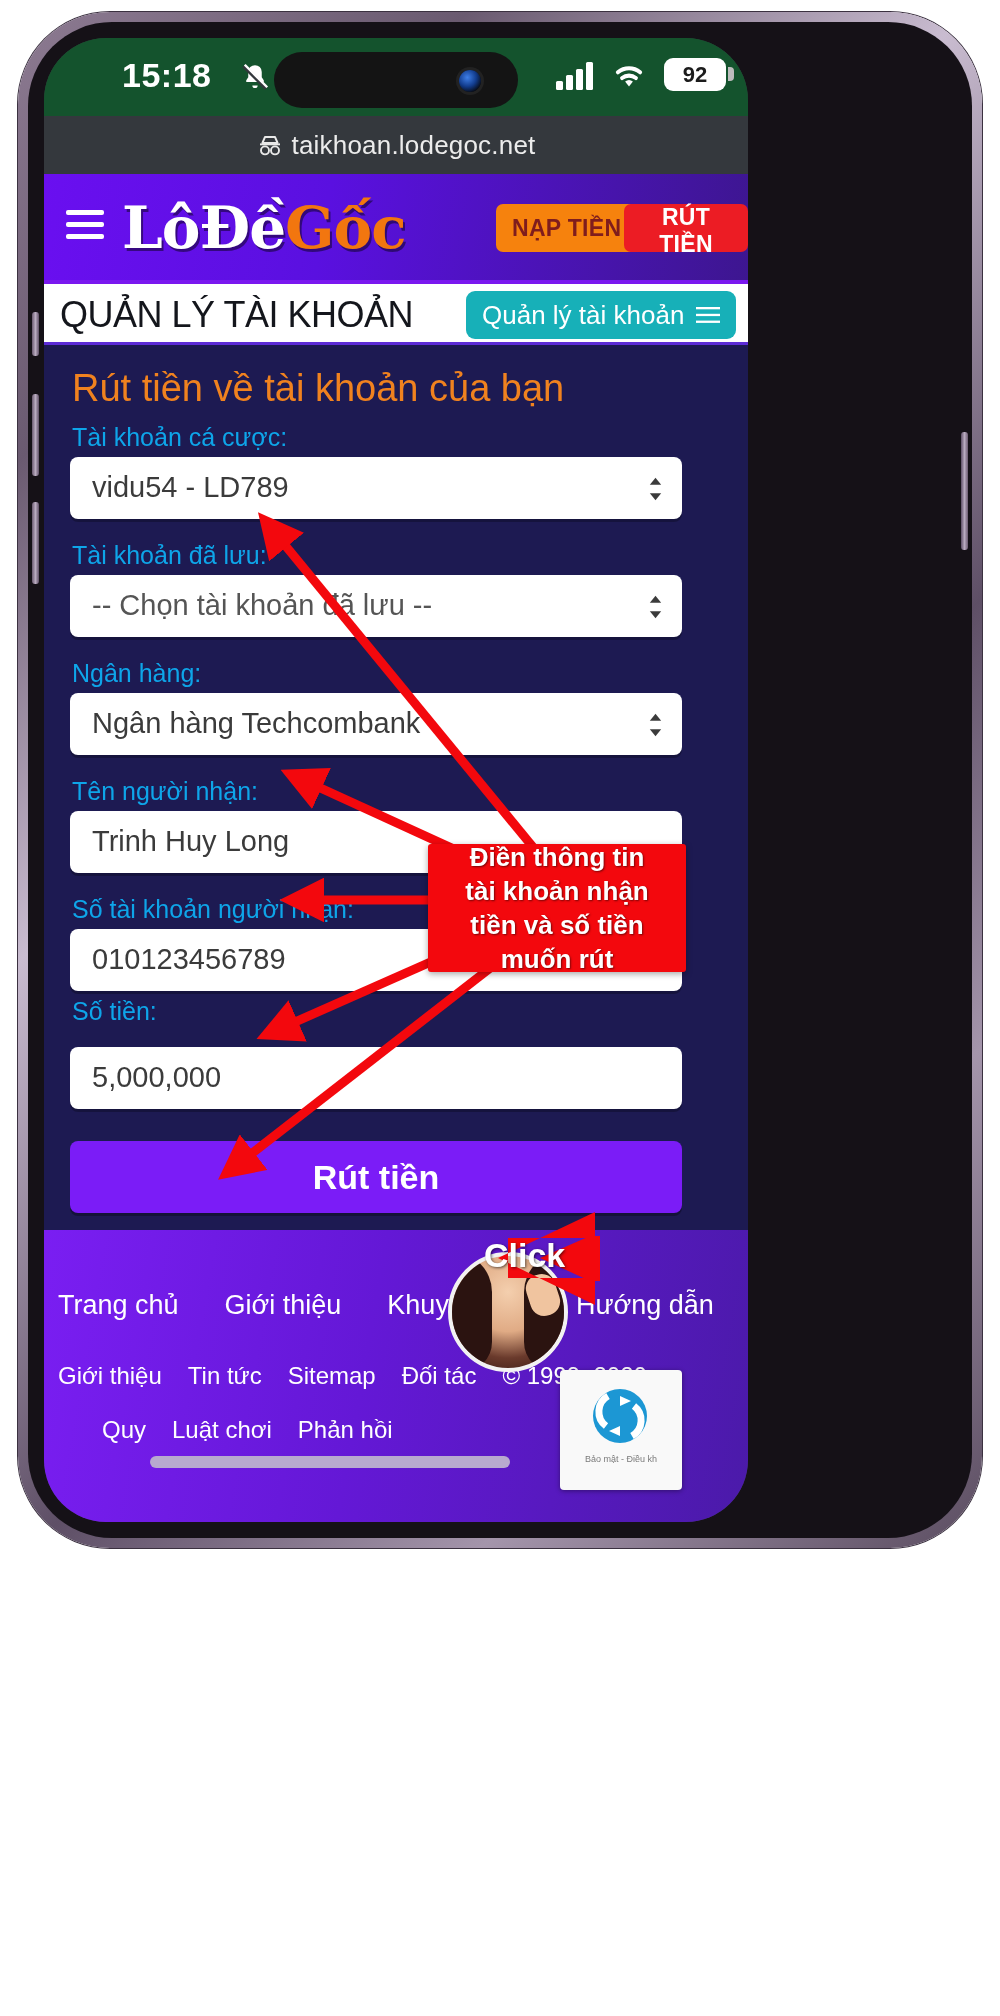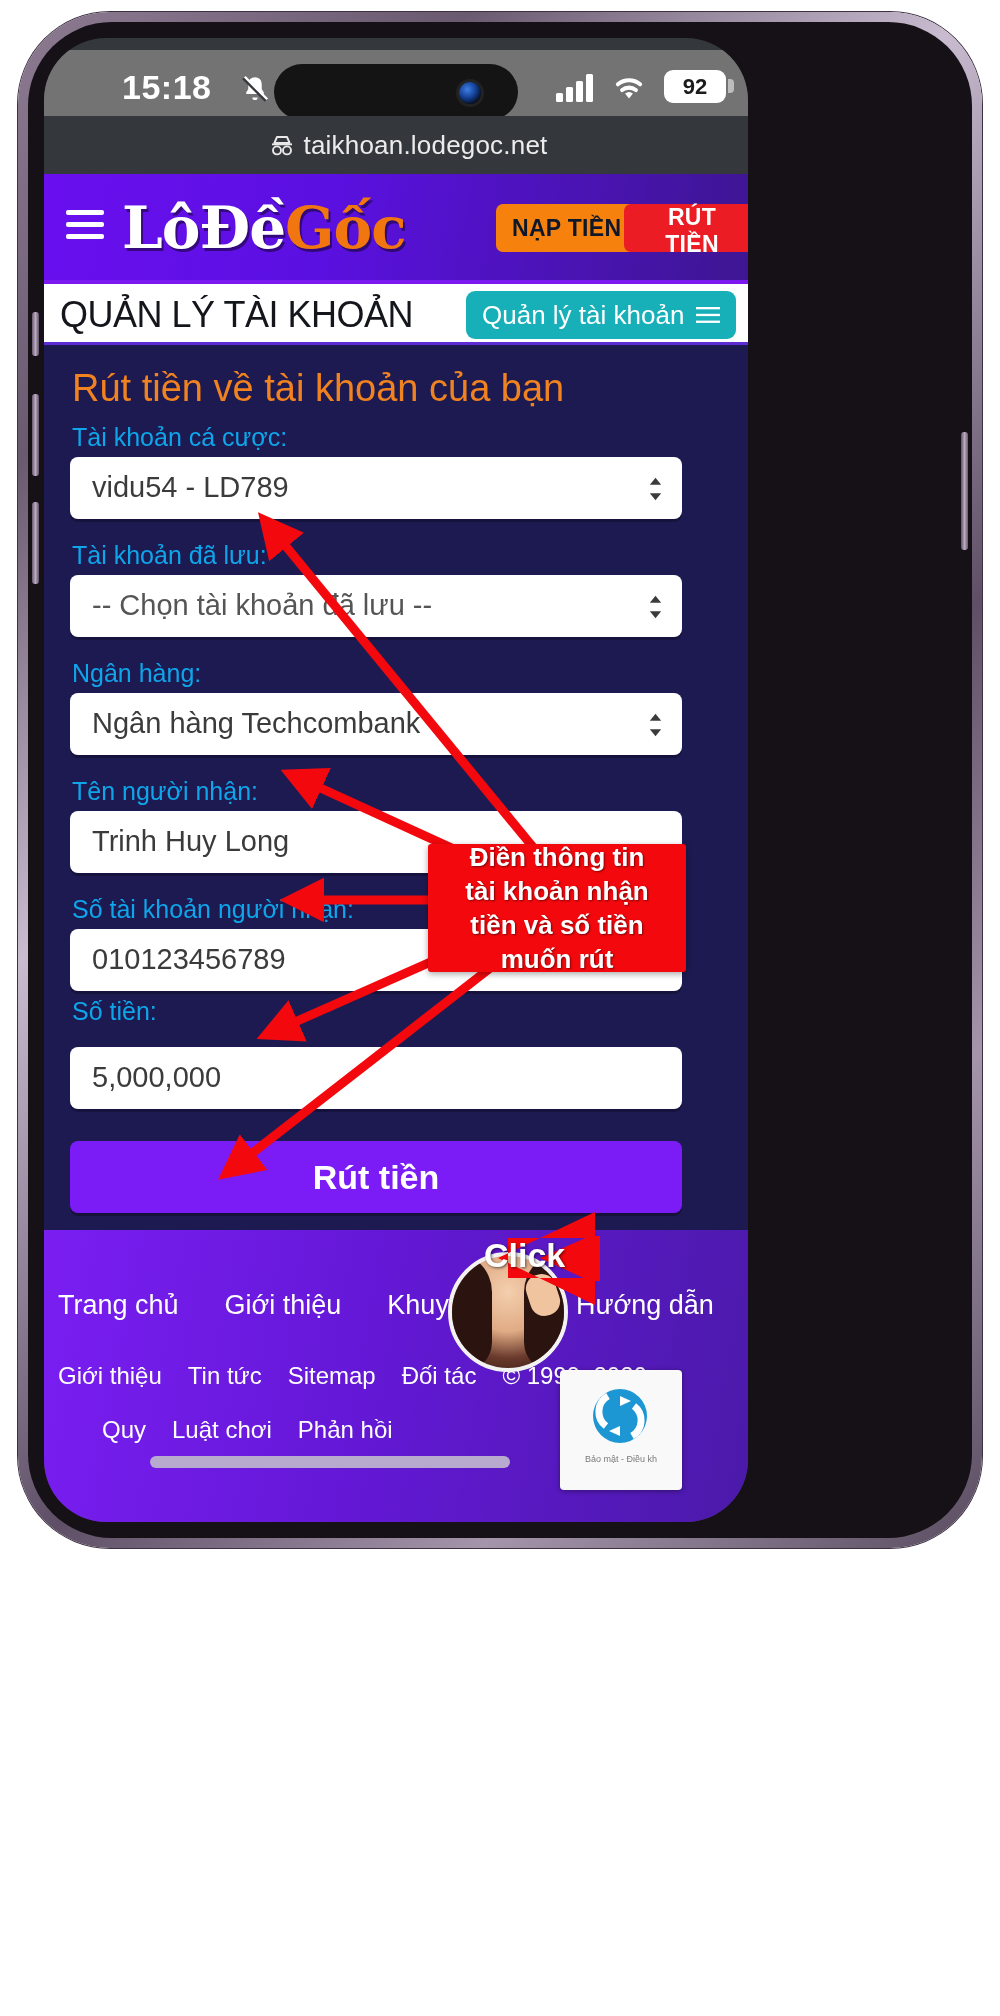--- a/index.html
+++ b/index.html
@@ -18,21 +18,21 @@
 
   
   .side-btn{position:absolute;background:linear-gradient(90deg,#6a5a70,#b9abc0,#5e4f66);border-radius:3px;}
   #btn-silent{left:14px;top:300px;width:7px;height:44px;}
   #btn-volup{left:14px;top:382px;width:7px;height:82px;}
   #btn-voldown{left:14px;top:490px;width:7px;height:82px;}
   #btn-power{right:14px;top:420px;width:7px;height:118px;
       background:linear-gradient(270deg,#6a5a70,#b9abc0,#5e4f66);}
 
   
-  #status-bar{position:absolute;left:0;top:12px;width:704px;height:78px;background:#737373;}
+  #status-bar{position:absolute;left:0;top:0;width:704px;height:78px;background:#14532d;}
   #status-time{position:absolute;left:78px;top:18px;font-size:34px;font-weight:700;color:#fff;
       letter-spacing:.5px;}
   #bell-mute-icon{position:absolute;left:196px;top:24px;width:30px;height:30px;}
   #dynamic-island{position:absolute;left:230px;top:14px;width:244px;height:56px;border-radius:28px;
       background:#141414;}
   #front-camera{position:absolute;left:415px;top:32px;width:22px;height:22px;border-radius:50%;
       background:radial-gradient(circle at 38% 34%,#3f7fe8 0%,#123c8d 45%,#070b14 78%);
       box-shadow:0 0 0 3px #222;}
   #signal-icon{position:absolute;left:512px;top:22px;width:40px;height:30px;}
   #signal-icon i{position:absolute;bottom:0;width:7px;background:#fff;border-radius:1.5px;display:block;}
@@ -43,37 +43,37 @@
   #wifi-icon{position:absolute;left:566px;top:22px;width:38px;height:30px;}
   #battery-icon{position:absolute;left:620px;top:20px;width:62px;height:33px;border-radius:9px;
       background:#fff;}
   #battery-level{position:absolute;left:0;top:0;width:100%;height:100%;display:flex;
       align-items:center;justify-content:center;font-size:22px;font-weight:700;color:#1c1c1c;}
   #battery-tip{position:absolute;left:684px;top:29px;width:6px;height:14px;border-radius:0 4px 4px 0;
       background:#bdbdbd;}
 
   
   #url-bar{position:absolute;left:0;top:78px;width:704px;height:58px;background:#34383d;
-      display:flex;align-items:center;justify-content:center;gap:9px;padding-left:12px;}
+      display:flex;align-items:center;justify-content:center;gap:9px;}
   #incognito-icon{width:26px;height:22px;}
   #url-text{font-size:26px;color:#ececec;letter-spacing:.2px;}
 
   
   #site-header{position:absolute;left:0;top:136px;width:704px;height:106px;
       background:linear-gradient(100deg,#6a0ff0 0%,#5a10e0 40%,#3d1690 100%);
-      display:flex;align-items:center;padding-left:12px;}
+      display:flex;align-items:center;}
   #hamburger-icon{position:absolute;left:22px;top:36px;width:38px;height:32px;}
   #hamburger-icon span{display:block;height:5px;background:#fff;border-radius:2px;margin-bottom:7px;}
   #brand-logo{position:absolute;left:78px;top:20px;font-size:58px;font-weight:900;
       font-family:"DejaVu Serif",serif;letter-spacing:-1px;line-height:68px;
       text-shadow:2px 3px 0 rgba(0,0,0,.45);}
   #brand-logo .w{color:#ffffff;}
   #brand-logo .o{color:#f2760f;}
   #btn-nap{position:absolute;left:452px;top:30px;height:48px;padding:0 16px;border:none;
-      border-radius:7px;background:#f6820d;color:#0f172a;font-size:23px;font-weight:700;
+      border-radius:7px;background:#f6820d;color:#7f1d1d;font-size:23px;font-weight:700;
       font-family:"Liberation Sans",sans-serif;letter-spacing:.3px;cursor:pointer;}
   #btn-rut{position:absolute;left:580px;top:30px;height:48px;padding:0 16px;border:none;
       border-radius:7px;background:#ec1c24;color:#fff;font-size:23px;font-weight:700;
       font-family:"Liberation Sans",sans-serif;letter-spacing:.3px;cursor:pointer;}
 
   
   #page-title-bar{position:absolute;left:0;top:242px;width:704px;height:62px;background:#fff;
       border-top:4px solid #7a18ef;}
   #page-title{position:absolute;left:16px;top:10px;font-size:36px;color:#14161c;
       letter-spacing:-.5px;}

